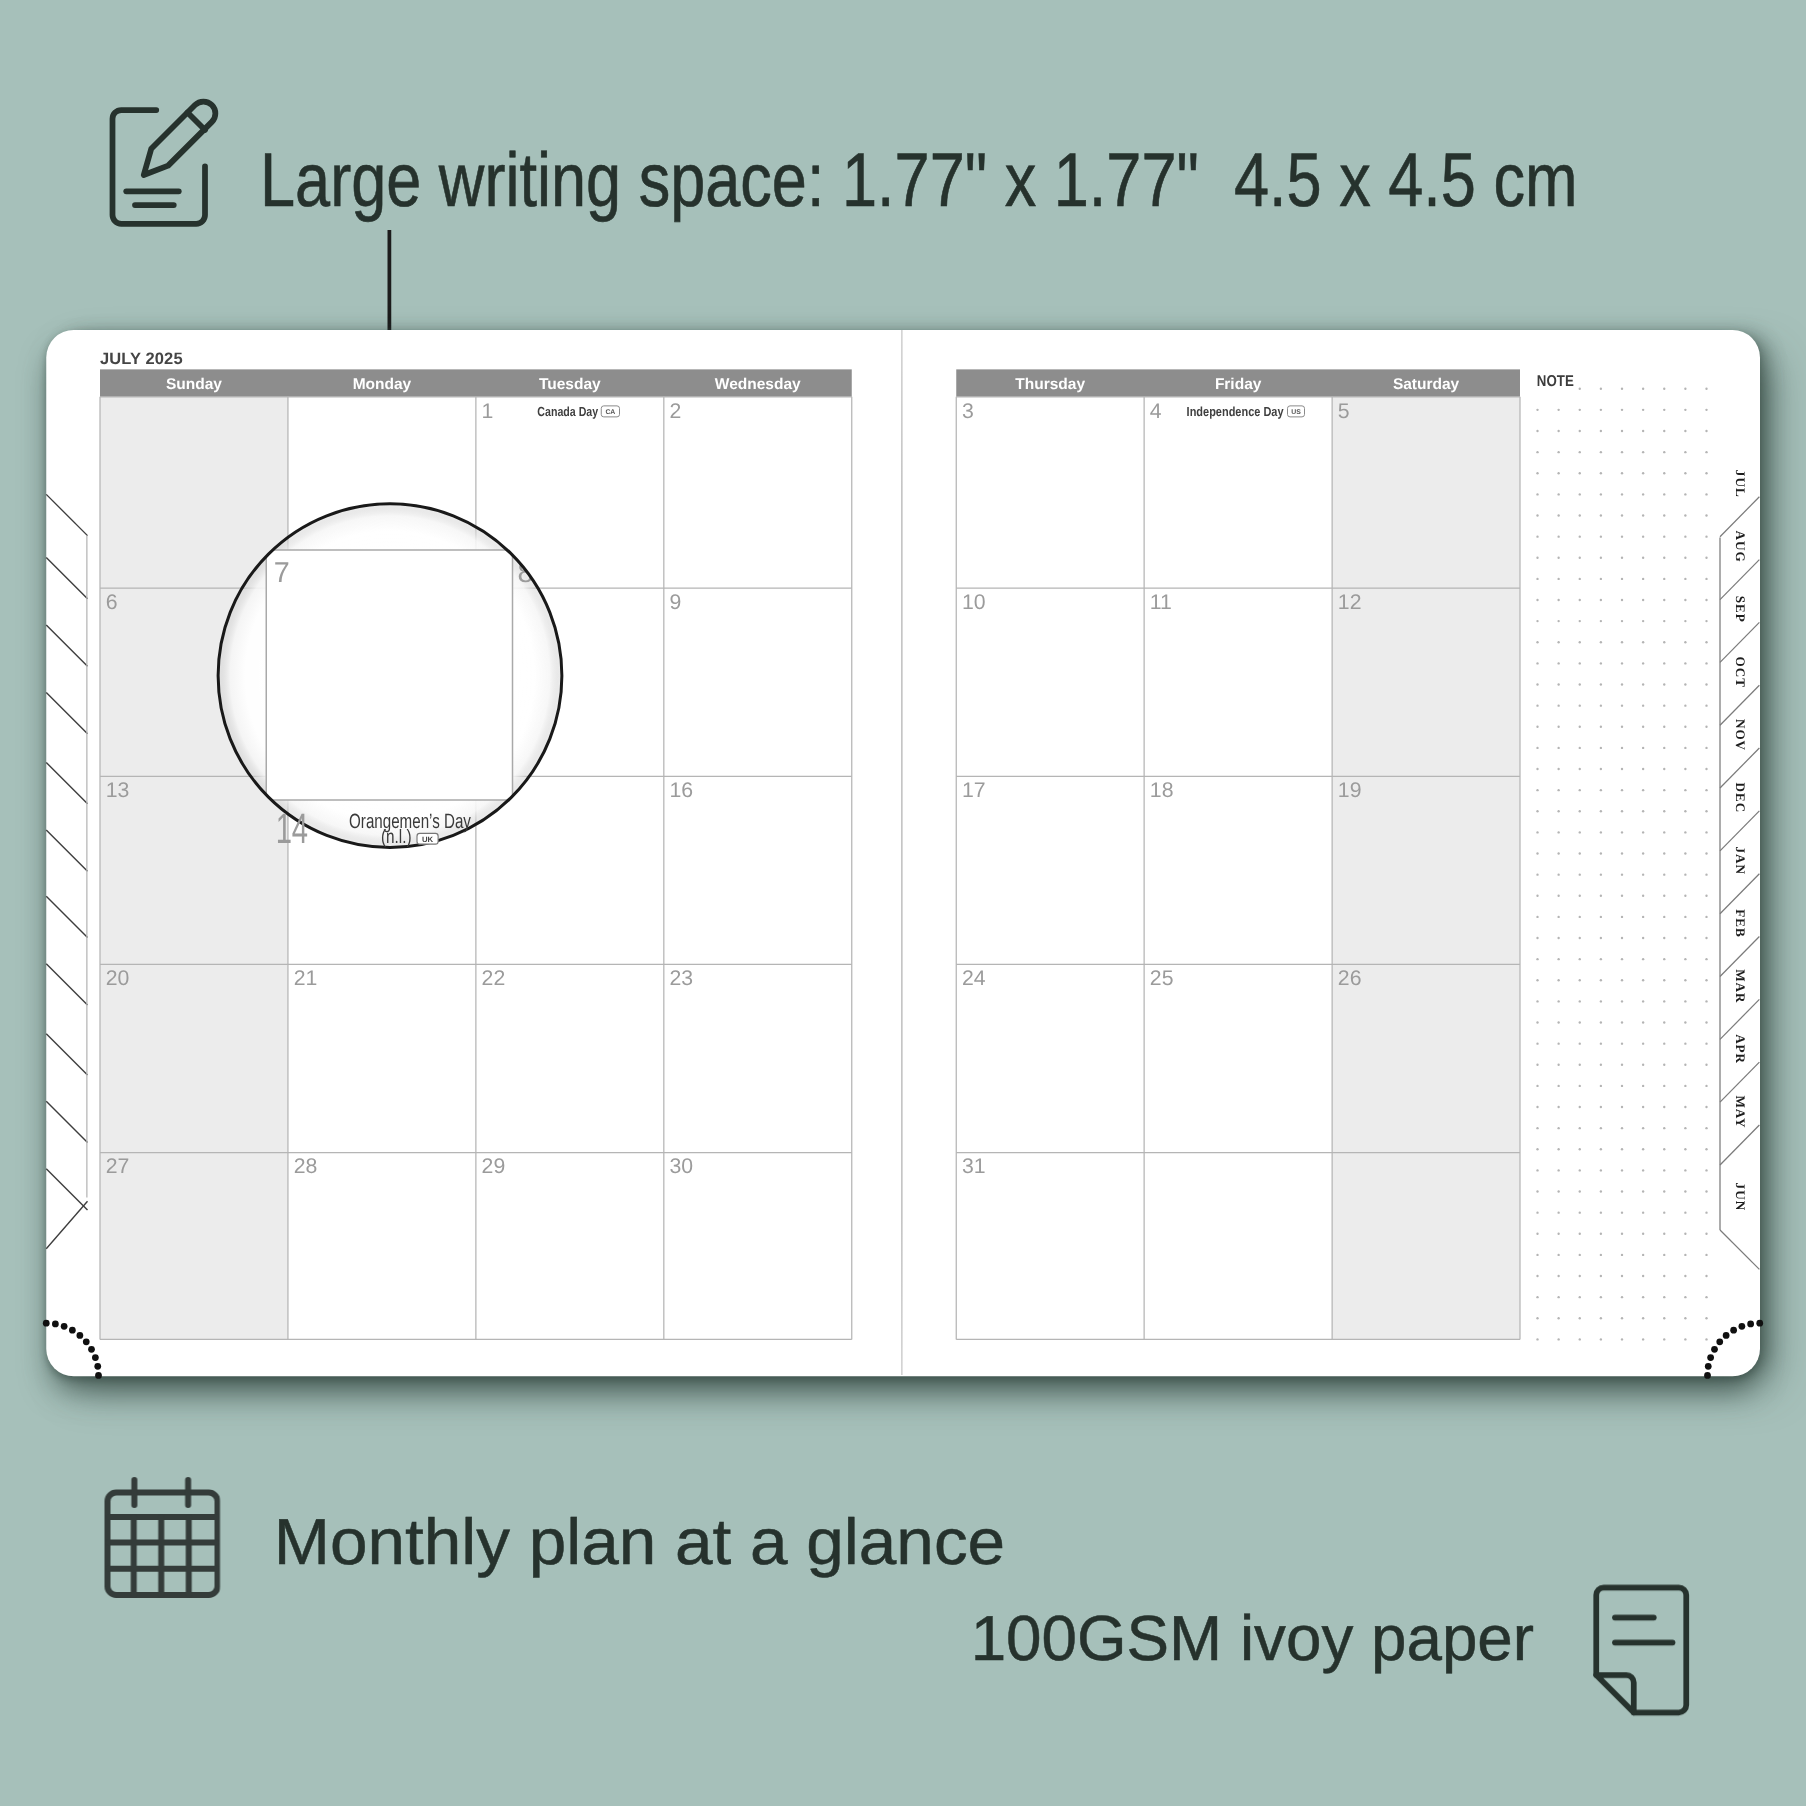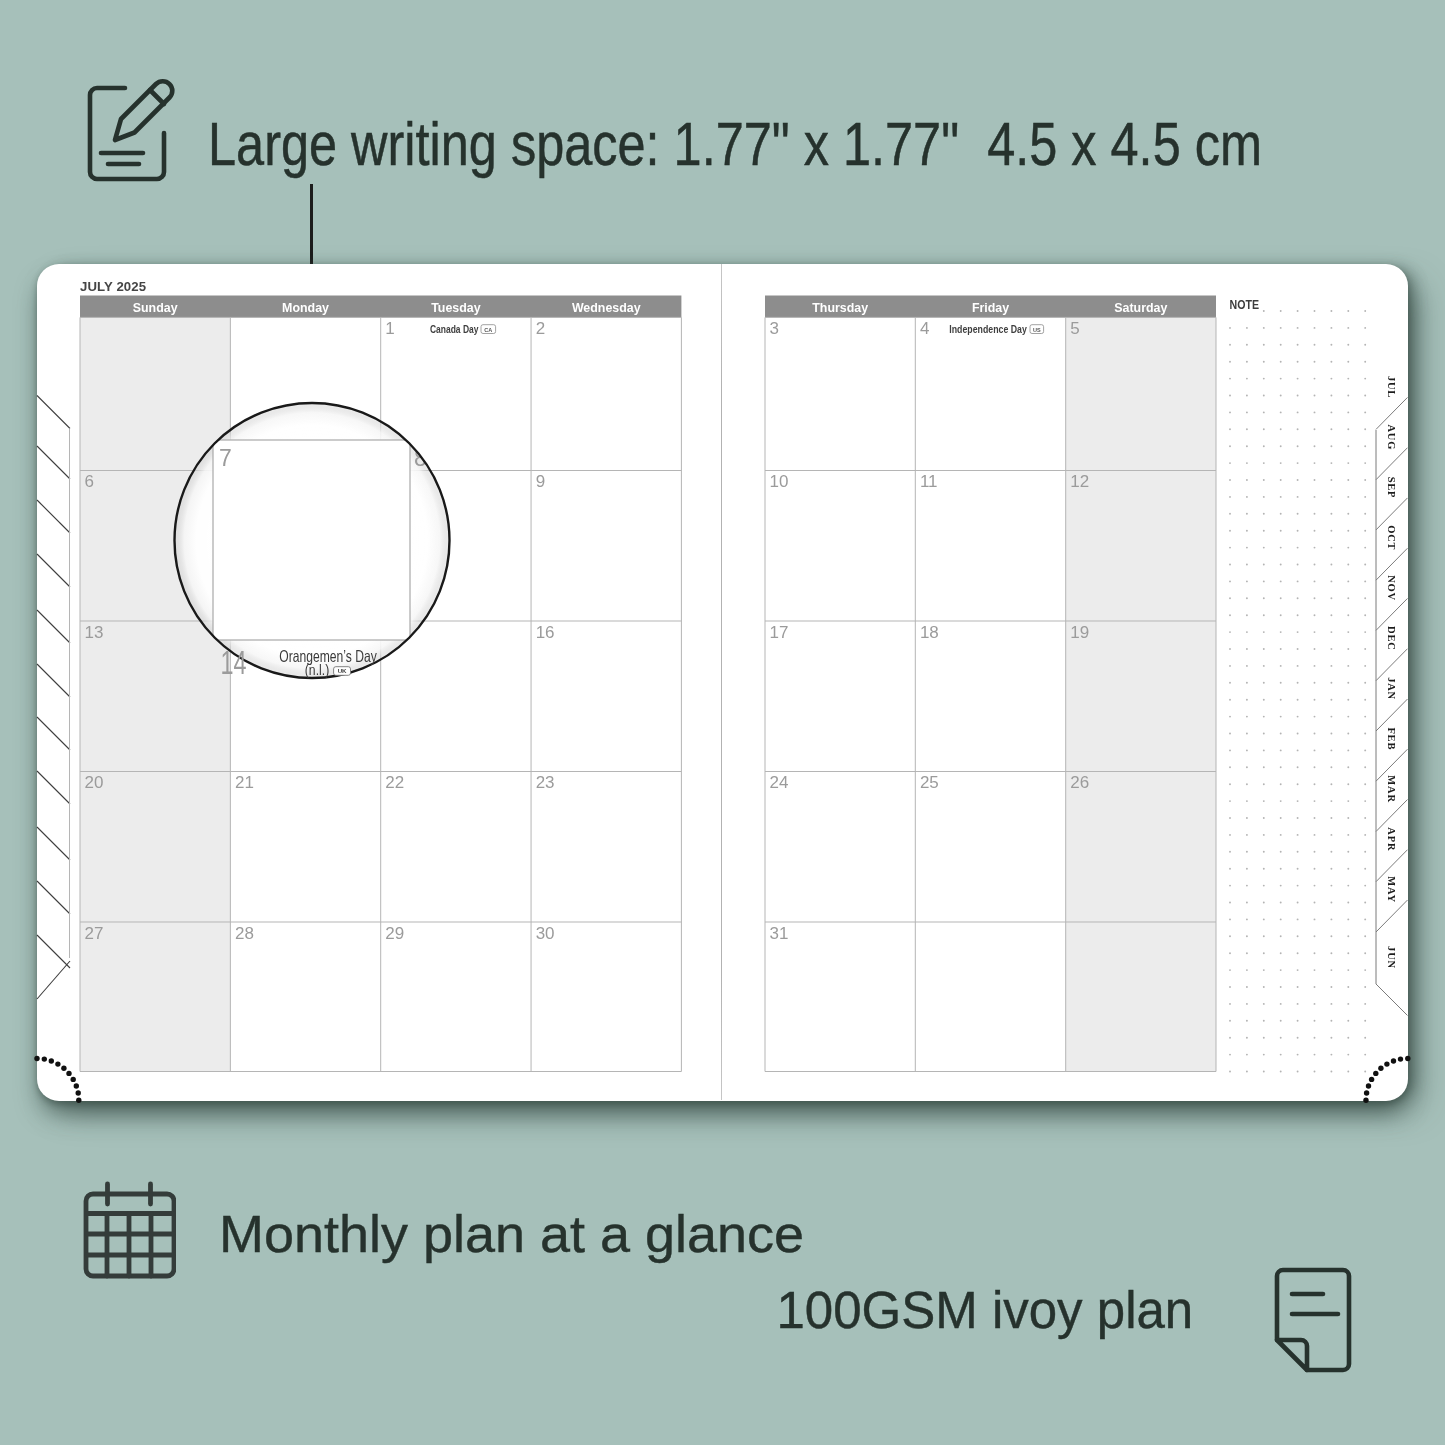--- a/index.html
+++ b/index.html
@@ -643,21 +643,21 @@
     <line x1="5" y1="54" x2="91" y2="54"></line>
     <line x1="5" y1="75" x2="91" y2="75"></line>
     <line x1="25" y1="33.5" x2="25" y2="96"></line>
     <line x1="47" y1="33.5" x2="47" y2="96"></line>
     <line x1="69" y1="33.5" x2="69" y2="96"></line>
   </g>
 </svg>
 
 <div class="abs" id="cap1" style="left:219px; top:1204.4px; font-size:52px; color:#26322d; white-space:nowrap; transform:scaleX(1.038); transform-origin:left top; -webkit-text-stroke:0.4px #26322d;">Monthly plan at a glance</div>
 
-<div class="abs" id="cap2" style="left:776.5px; top:1280.5px; font-size:51px; color:#26322d; white-space:nowrap; -webkit-text-stroke:0.4px #26322d;">100GSM ivoy plan</div>
+<div class="abs" id="cap2" style="left:776.5px; top:1280.5px; font-size:51px; color:#26322d; white-space:nowrap; -webkit-text-stroke:0.4px #26322d;">100GSM ivoy paper</div>
 
 <svg class="abs" style="left:1272px; top:1265px;" width="82" height="110" viewBox="0 0 82 110">
   <g fill="none" stroke="#26322d" stroke-width="4.6" stroke-linecap="round" stroke-linejoin="round">
     <path d="M5 75 V11 a6 6 0 0 1 6 -6 H71 a6 6 0 0 1 6 6 V99 a6 6 0 0 1 -6 6 H35"></path>
     <path d="M5 75 H29 a6 6 0 0 1 6 6 V105 Z"></path>
     <line x1="20" y1="29" x2="51" y2="29"></line>
     <line x1="20" y1="49" x2="66" y2="49"></line>
   </g>
 </svg>
 

